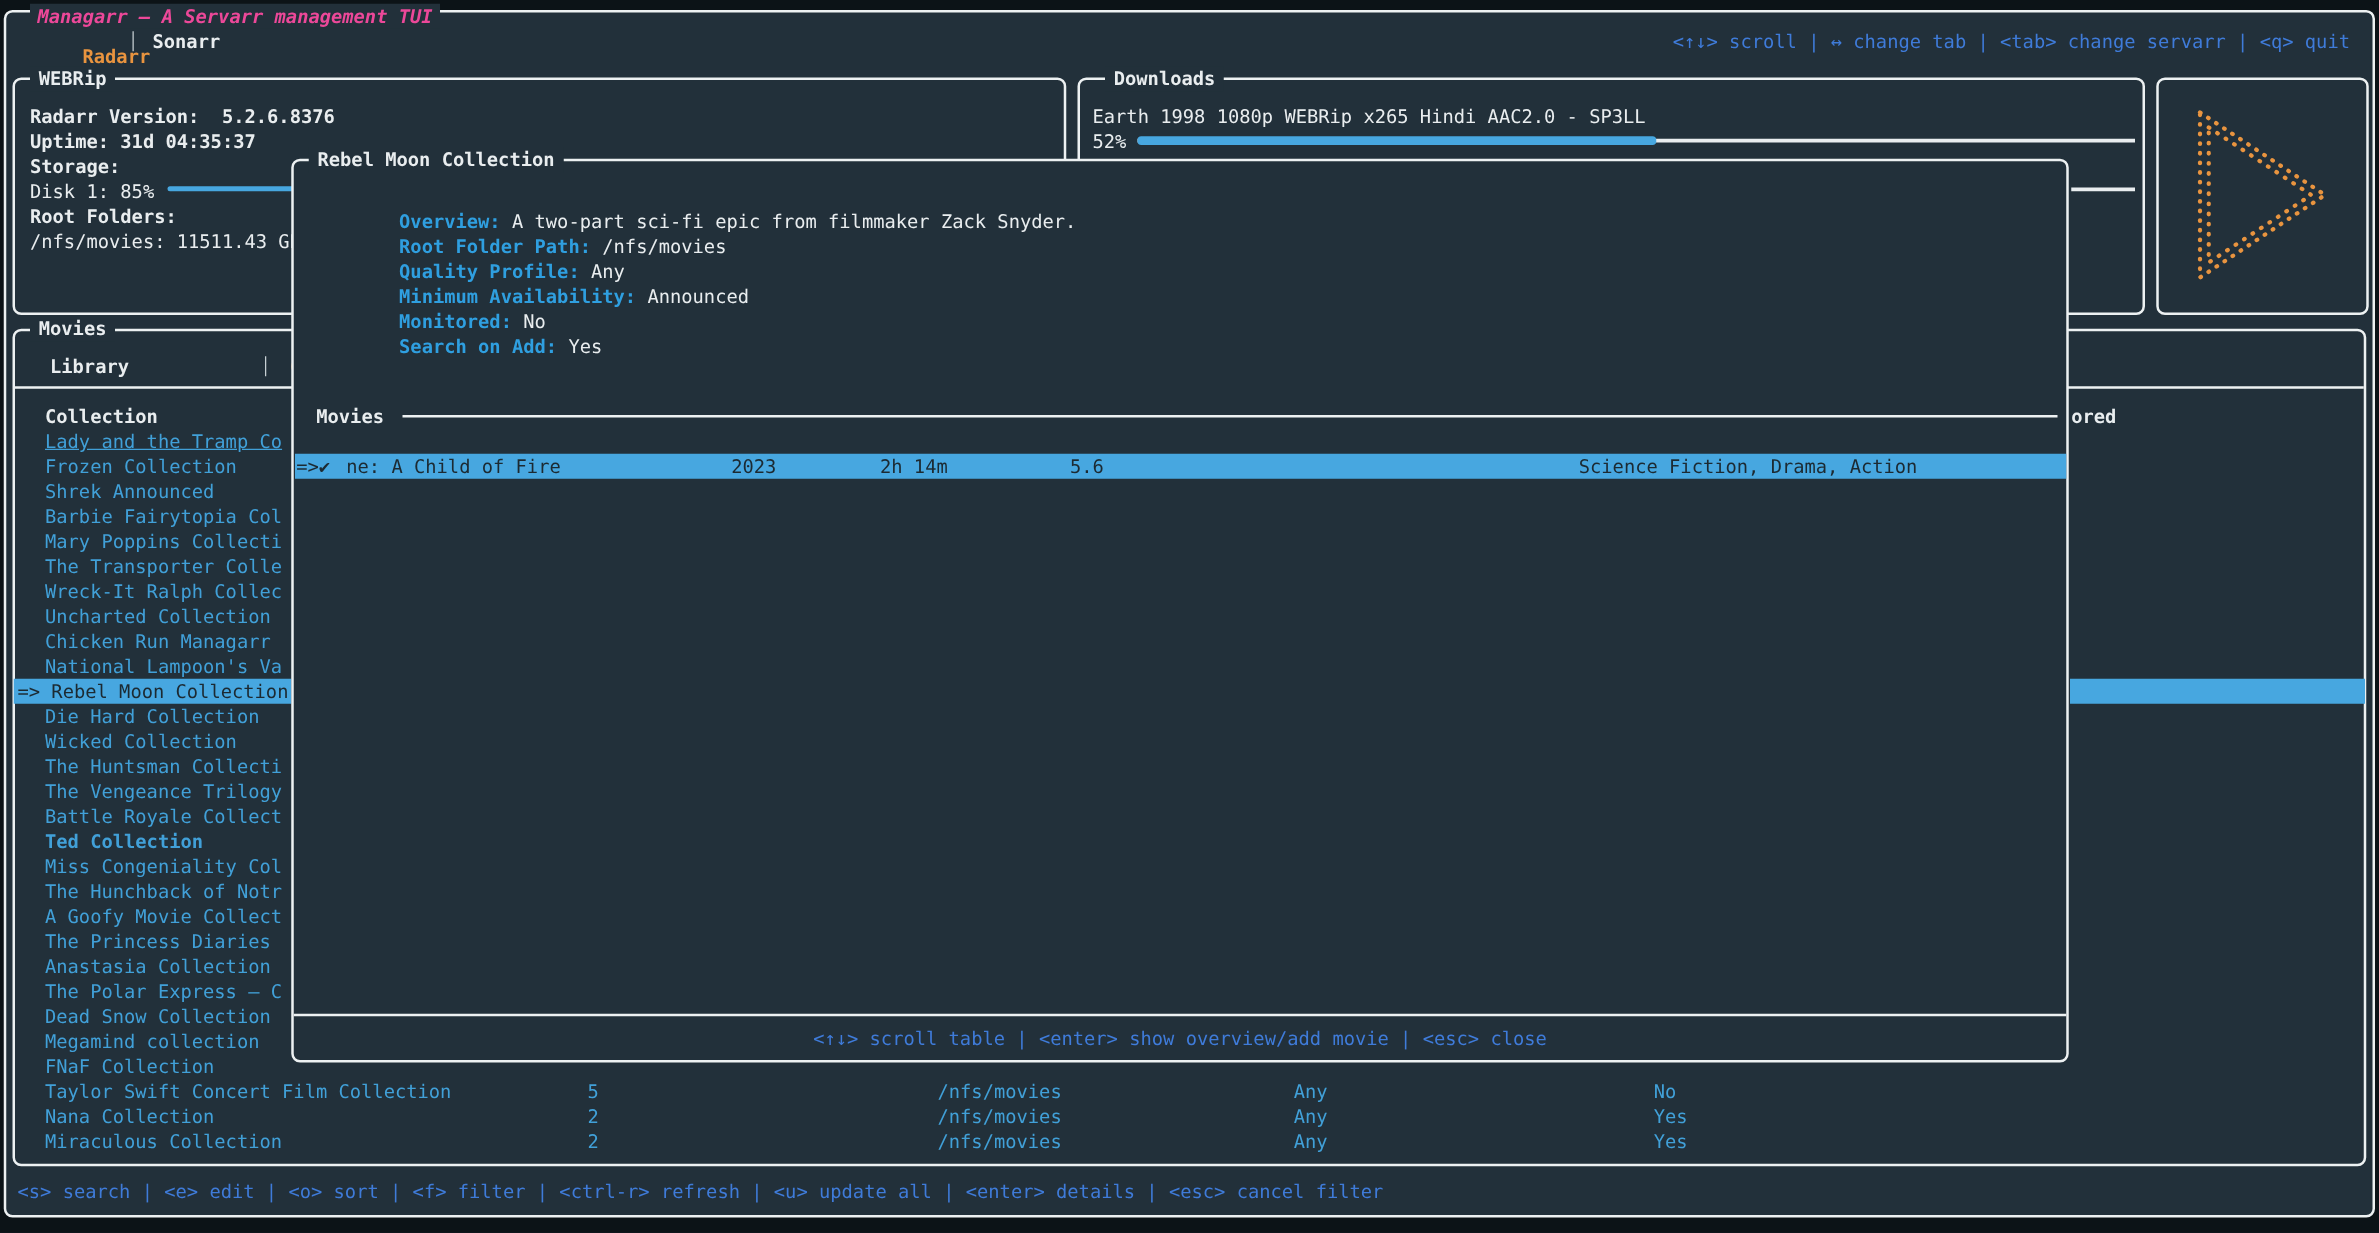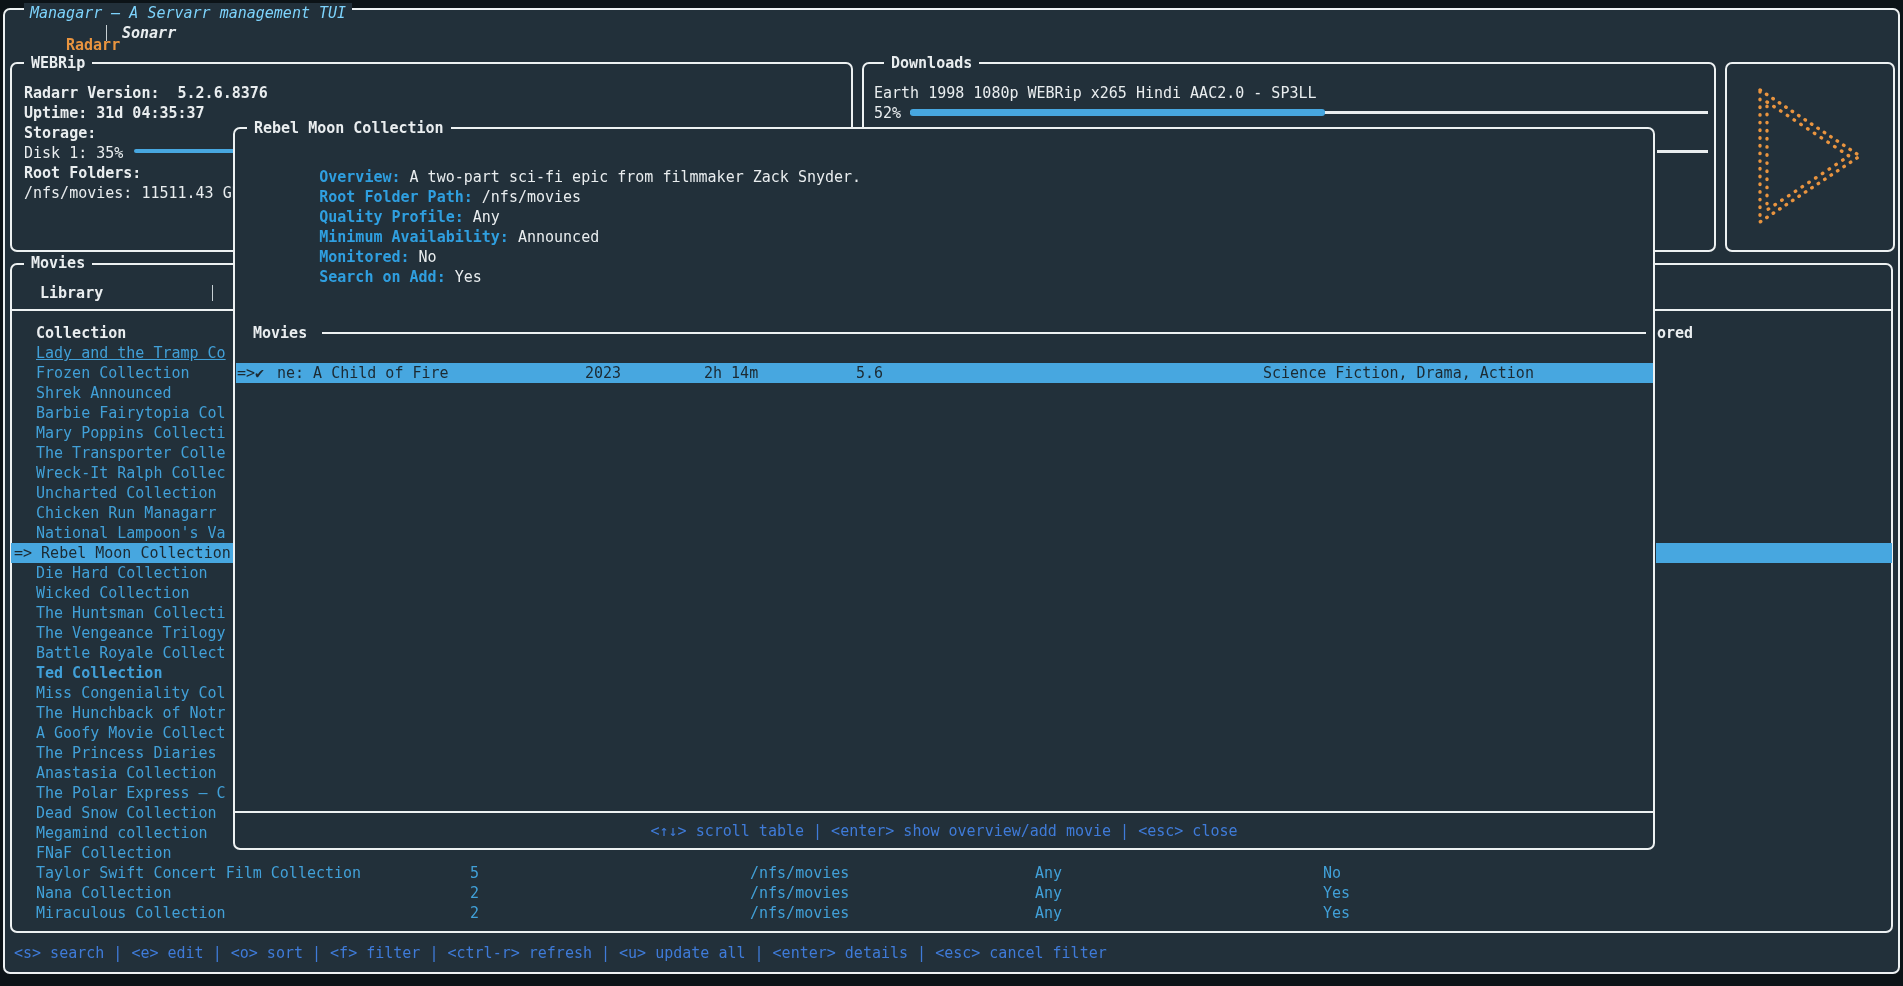--- a/index.html
+++ b/index.html
@@ -7,21 +7,21 @@
           font-family:"DejaVu Sans Mono",monospace;font-size:15px;color:#e9edef;}
   .term{position:absolute;left:3px;top:8px;width:1893px;height:962px;background:#22303a;
         border:2px solid #edf1f2;border-radius:7px;}
   .row{position:absolute;white-space:pre;line-height:20px;height:20px;}
   .b{font-weight:bold}
   .wt{color:#e9edef}
   .bl{color:#41a0d8}
   .lab{color:#2f9fe0;font-weight:bold}
   .key{color:#3f7bd9}
   .org{color:#e9943f}
-  .pur{color:#7dd3fc;font-style:italic;font-weight:normal}
+  .pur{color:#ec4899;font-style:italic;font-weight:bold}
   .dk{color:#1c2a32}
   .panel{position:absolute;border:2px solid #edf1f2;border-radius:7px;background:#22303a;box-sizing:border-box;}
   .ptitle{position:absolute;background:#22303a;padding:0 7px;font-weight:bold;color:#e9edef;line-height:20px;white-space:pre;}
   .vline{position:absolute;width:1px;background:#c7d0d4;}
   .hline{position:absolute;height:2px;background:#edf1f2;}
   .selbar{position:absolute;height:20px;background:#47a7e0;}
   .citem{position:absolute;left:36px;color:#41a0d8;line-height:20px;height:20px;white-space:pre;}
   .trow{position:absolute;left:0;width:1903px;height:20px;line-height:20px;}
   .trow span{position:absolute;color:#41a0d8;white-space:pre;}
   .c1{left:36px}.c2{left:470px}.c3{left:750px}.c4{left:1035px}.c5{left:1323px}
@@ -39,28 +39,29 @@
 <div class="screen">
 
   <div class="faint" style="left:90px;top:971px;margin-top:16px;">tests passed</div>
 
   <div class="term"></div>
 
   <div class="row pur" style="left:24px;top:3px;background:#22303a;padding:0 6px;z-index:2">Managarr – A Servarr management TUI</div>
 
   <div class="row org b" style="left:30px;top:35px;margin-left:36px;">Radarr</div>
   <div class="vline" style="left:106px;top:25px;height:16px;"></div>
-  <div class="row wt b" style="left:122px;top:23px;font-style:italic;">Sonarr</div>
+  <div class="row wt b" style="left:122px;top:23px;">Sonarr</div>
+  <div class="row key" style="right:23px;top:23px;">&lt;↑↓&gt; scroll | ↔ change tab | &lt;tab&gt; change servarr | &lt;q&gt; quit</div>
 
   <div class="panel" style="left:10px;top:62px;width:843px;height:190px;"></div>
   <div class="ptitle" style="left:24px;top:53px;">WEBRip</div>
   <div class="row" style="left:24px;top:83px;"><span class="b wt">Radarr Version:</span><span class="b wt">  5.2.6.8376</span></div>
   <div class="row" style="left:24px;top:103px;"><span class="b wt">Uptime:</span><span class="b wt"> 31d 04:35:37</span></div>
   <div class="row b wt" style="left:24px;top:123px;">Storage:</div>
-  <div class="row wt" style="left:24px;top:143px;">Disk 1: 35%</div>
+  <div class="row wt" style="left:24px;top:143px;">Disk 1: 85%</div>
   <div class="bar-fill" style="left:134px;top:149px;width:126px;height:4px;"></div>
   <div class="row b wt" style="left:24px;top:163px;">Root Folders:</div>
   <div class="row wt" style="left:24px;top:183px;">/nfs/movies: 11511.43 GB</div>
 
   <div class="panel" style="left:862px;top:62px;width:854px;height:190px;"></div>
   <div class="ptitle" style="left:884px;top:53px;">Downloads</div>
   <div class="row wt" style="left:874px;top:83px;">Earth 1998 1080p WEBRip x265 Hindi AAC2.0 - SP3LL</div>
   <div class="row wt" style="left:874px;top:103px;">52%</div>
   <div class="bar-base" style="left:910px;top:111px;width:798px;height:3px;"></div>
   <div class="bar-fill" style="left:910px;top:109px;width:415px;height:7px;"></div>

